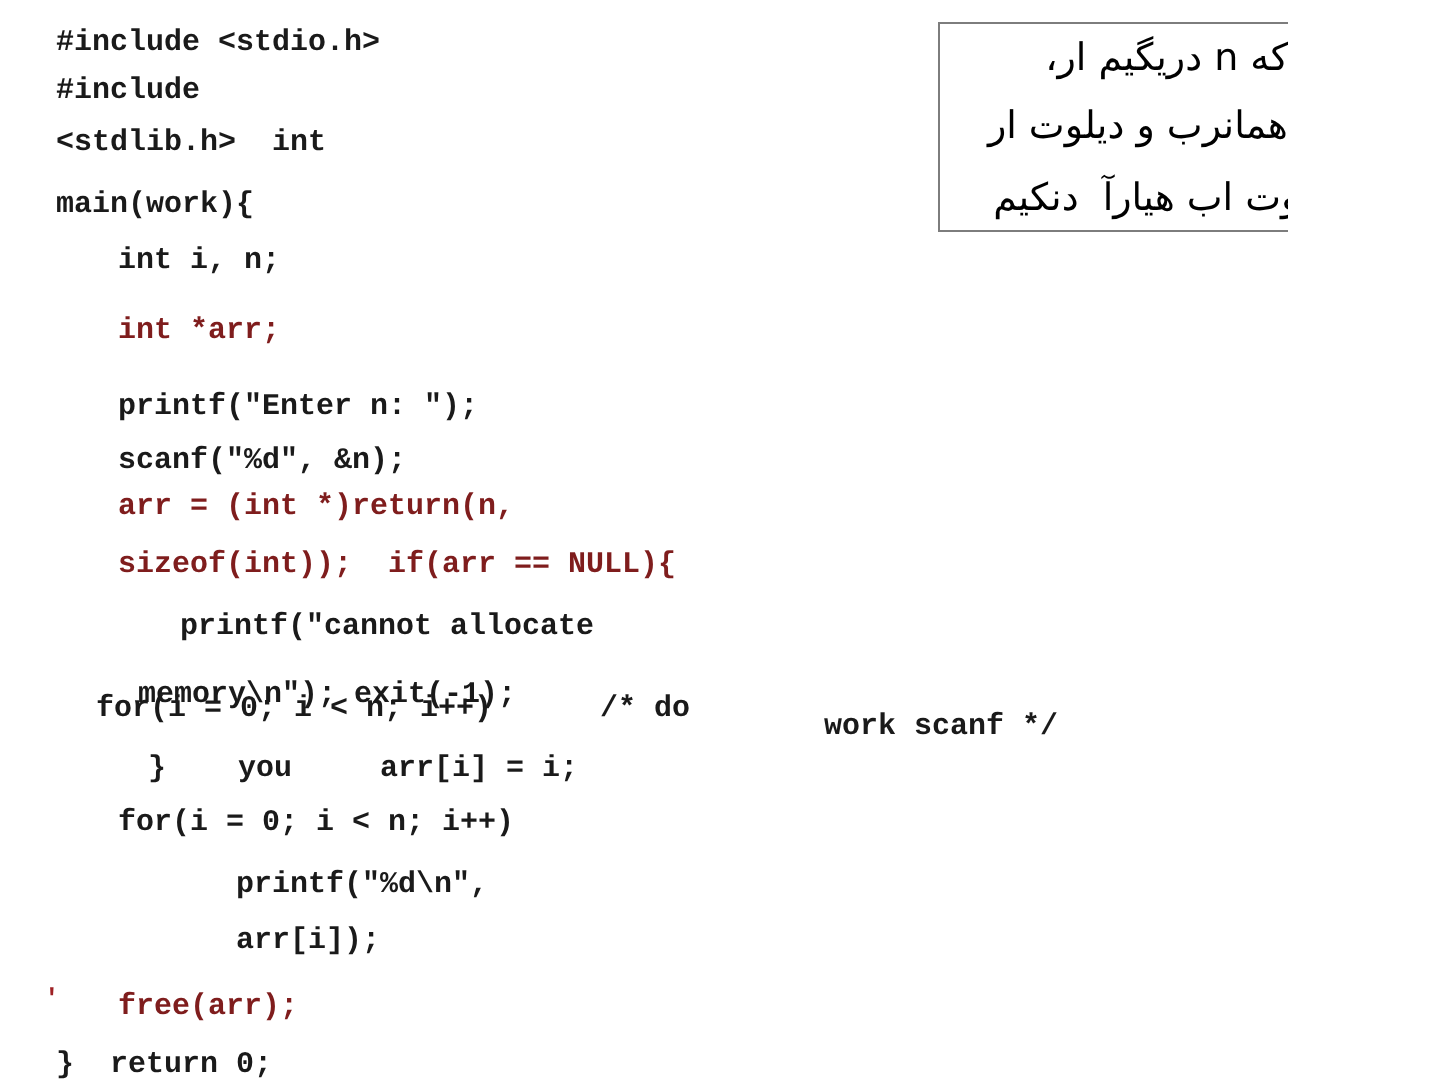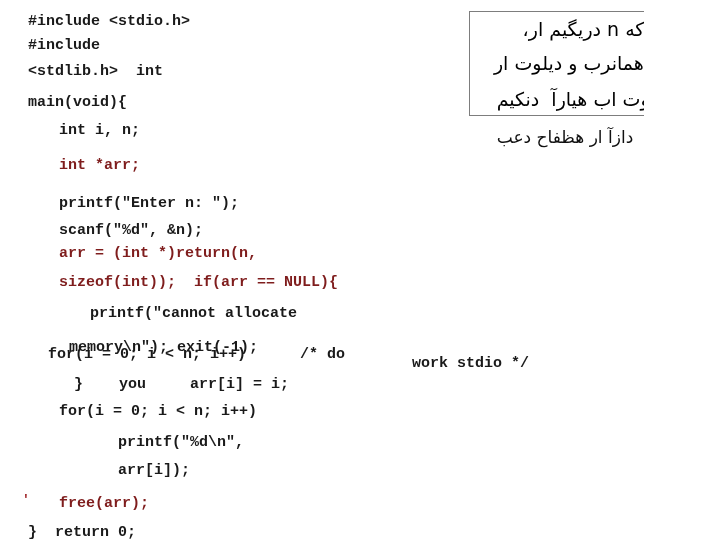--- a/index.html
+++ b/index.html
@@ -80,45 +80,44 @@
 </style>
 </head>
 <body>
 
 <div id="slide">
 
   <div id="code-block">
       <div class="code-line" style="left: 28px; top: 14px;">#include &lt;stdio.h&gt;</div>
       <div class="code-line" style="left: 28px; top: 38px;">#include</div>
       <div class="code-line" style="left: 28px; top: 64px;">&lt;stdlib.h&gt;  int</div>
-      <div class="code-line" style="left: 28px; top: 95px;">main(void){</div>
+      <div class="code-line" style="left: 28px; top: 95px;">main(work){</div>
       <div class="code-line" style="left: 59px; top: 123px;">int i, n;</div>
       <div class="code-line red" style="left: 59px; top: 158px;">int *arr;</div>
       <div class="code-line" style="left: 59px; top: 196px;">printf("Enter n: ");</div>
       <div class="code-line" style="left: 59px; top: 223px;">scanf("%d", &amp;n);</div>
       <div class="code-line red" style="left: 59px; top: 246px;">arr = (int *)return(n,</div>
       <div class="code-line red" style="left: 59px; top: 275px;">sizeof(int));  if(arr == NULL){</div>
       <div class="code-line" style="left: 90px; top: 306px;">printf("cannot allocate</div>
       <div class="code-line" style="left: 69px; top: 340px;">memory\n"); exit(-1);</div>
       <div class="code-line" style="left: 48px; top: 347px;">for(i = 0; i &lt; n; i++)</div>
       <div class="code-line" style="left: 300px; top: 347px;">/* do</div>
-      <div class="code-line" style="left: 412px; top: 356px;">work stdio */</div>
+      <div class="code-line" style="left: 412px; top: 356px;">work scanf */</div>
       <div class="code-line" style="left: 74px; top: 377px;">}    you</div>
       <div class="code-line" style="left: 190px; top: 377px;">arr[i] = i;</div>
       <div class="code-line" style="left: 59px; top: 404px;">for(i = 0; i &lt; n; i++)</div>
       <div class="code-line" style="left: 118px; top: 435px;">printf("%d\n",</div>
       <div class="code-line" style="left: 118px; top: 463px;">arr[i]);</div>
       <div class="code-line red" style="left: 59px; top: 496px; text-align: right;">free(arr);</div>
       <div class="code-line" style="left: 28px; top: 525px; font-family: Liberation Mono, monospace;">}  return 0;</div>
       <div class="tickmark" style="left: 22px; top: 493px;">'</div>
     </div>
 
   <div id="rtl-box"></div>
 
   <div id="rtl-lines">
       <div class="rtl-line inbox" style="top: 20px;">که n دریگیم ار،</div>
       <div class="rtl-line inbox" style="top: 54px;">n ياهمانرب و دیلوت ار</div>
       <div class="rtl-line inbox" style="top: 90px;">دیلوت اب هیارآ  دنکيم</div>
     </div>
 
-  <div id="rtl-outside">دازآ ار هظفاح دعب</div>
 
 </div>
 
 </body></html>

